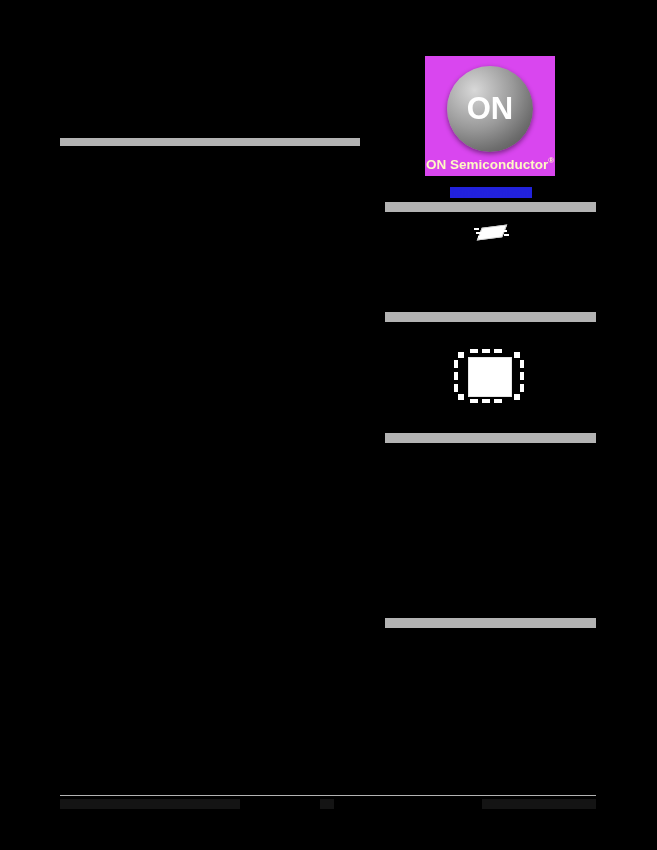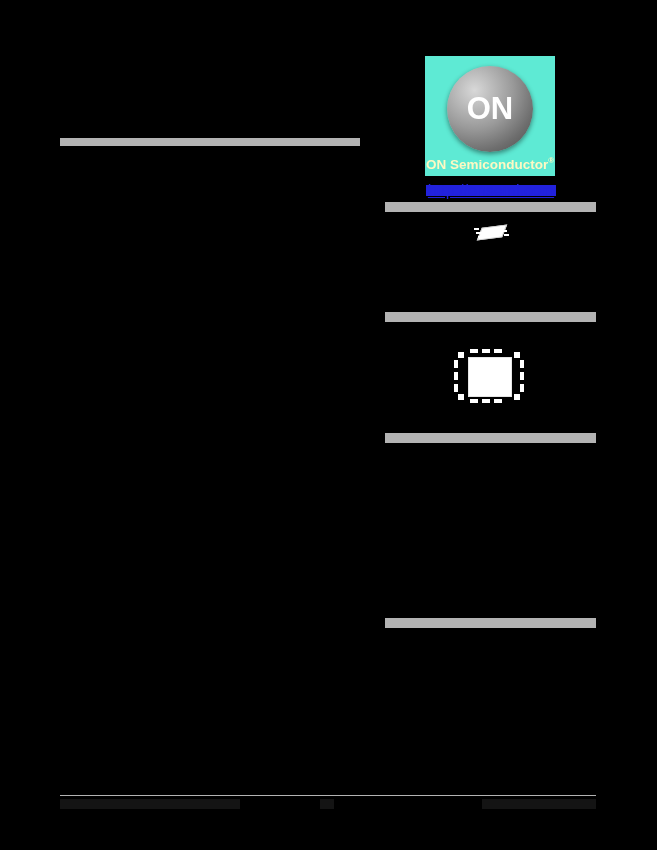--- a/index.html
+++ b/index.html
@@ -43,21 +43,21 @@
     background: #b3b3b3;
   }
 
   
   .logo-box {
     position: absolute;
     left: 425px;
     top: 56px;
     width: 130px;
     height: 120px;
-    background: #5eead4;
+    background: #d946ef;
     display: flex;
     align-items: center;
     justify-content: center;
   }
   .logo-sphere {
     width: 86px;
     height: 86px;
     border-radius: 50%;
     background: radial-gradient(circle at 32% 28%, #d8d8d8 0%, #9a9a9a 45%, #6e6e6e 72%, #4a4a4a 100%);
     display: flex;
@@ -94,21 +94,21 @@
     position: absolute;
     left: 385px;
     top: 182px;
     width: 212px;
     text-align: center;
   }
   .site-link a {
     display: inline-block;
     background: #2222dd;
     color: #2222dd;
-    font-size: 16px;
+    font-size: 10px;
     text-decoration: underline;
     padding: 0 2px;
     line-height: 11px;
   }
 
   
   .gray-bar {
     position: absolute;
     left: 385px;
     width: 211px;

